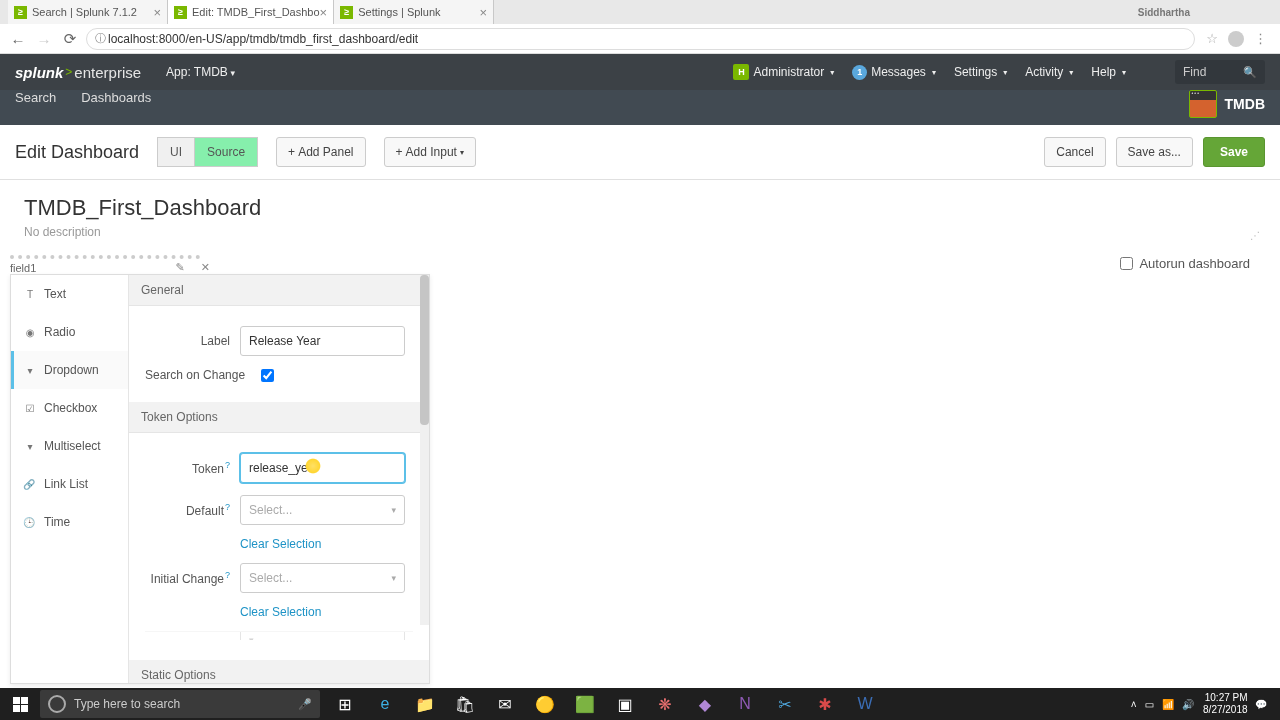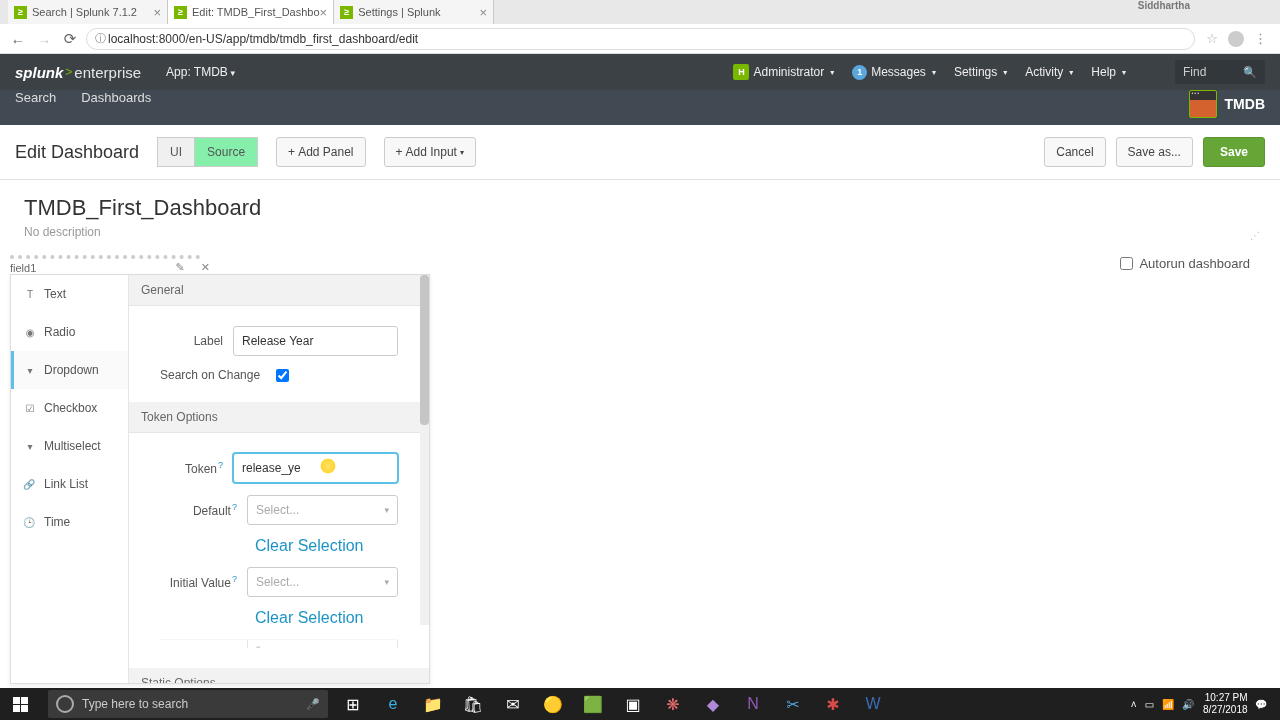--- a/index.html
+++ b/index.html
@@ -1,19 +1,19 @@
 <!DOCTYPE html>
 <html><head>
 <meta charset="utf-8">
 <style>
 * { margin: 0; padding: 0; box-sizing: border-box; font-family: "Helvetica Neue", Helvetica, Arial, sans-serif; }
 body { width: 1280px; height: 720px; overflow: hidden; background: #fff; font-size: 13px; color: #333; }
 
 
-.browser-tabs { height: 24px; background: #e8e8e8; display: flex; padding-left: 8px; }
+.browser-tabs { height: 24px; background: #e8e8e8; display: flex; align-items: center; padding-left: 8px; }
 .tab { display: flex; align-items: center; background: #f5f5f5; height: 24px; padding: 0 6px; border-right: 1px solid #c8c8c8; min-width: 160px; font-size: 11px; color: #555; position: relative; }
 .tab.active { background: #fff; }
 .tab .favicon { width: 13px; height: 13px; background: #7ab800; margin-right: 5px; display: flex; align-items: center; justify-content: center; }
 .tab .favicon::after { content: "≥"; color: #fff; font-size: 9px; font-weight: bold; }
 .tab .tab-close { margin-left: auto; font-size: 13px; color: #888; cursor: pointer; }
 .browser-user { margin-left: auto; padding-right: 90px; font-size: 10px; color: #777; font-weight: bold; }
 
 .url-bar { height: 30px; background: #fff; border-bottom: 1px solid #ddd; display: flex; align-items: center; padding: 0 8px; gap: 6px; }
 .nav-btn { width: 20px; height: 20px; display: flex; align-items: center; justify-content: center; color: #666; font-size: 15px; cursor: pointer; }
 .nav-btn.disabled { color: #ccc; }
@@ -74,41 +74,41 @@
 
 .input-editor { display: flex; border: 1px solid #ddd; width: 420px; height: 410px; margin-top: 0; background: #fff; box-shadow: 0 2px 5px rgba(0,0,0,0.08); }
 .type-sidebar { width: 118px; border-right: 1px solid #e5e5e5; }
 .type-item { padding: 12px 10px; font-size: 12px; color: #555; display: flex; align-items: center; gap: 8px; cursor: pointer; border-left: 3px solid transparent; }
 .type-item.active { border-left: 3px solid #5cc0e8; background: #fafafa; font-weight: 500; }
 .type-icon { width: 12px; height: 12px; display: inline-flex; align-items: center; justify-content: center; font-size: 10px; color: #777; }
 
 .config-panel { flex: 1; position: relative; overflow-y: auto; }
 .config-section-header { background: #f2f2f2; padding: 8px 12px; font-size: 12px; color: #666; border-bottom: 1px solid #e5e5e5; }
 .config-body { padding: 8px 16px; }
-.form-row { display: flex; align-items: center; margin: 12px 15px; }
+.form-row { display: flex; align-items: center; margin: 12px 0; }
 .form-label { width: 95px; text-align: right; padding-right: 10px; font-size: 12px; color: #555; }
 .form-label sup { font-size: 9px; color: #1e93c6; margin-left: 1px; }
 .form-control { width: 165px; border: 1px solid #ccc; border-radius: 3px; padding: 7px 8px; font-size: 12px; color: #333; }
 .form-control.focused { border: 1px solid #5cc0e8; box-shadow: 0 0 0 1px #5cc0e8; }
 .form-select { width: 165px; border: 1px solid #ccc; border-radius: 3px; padding: 7px 8px; font-size: 12px; color: #aaa; display: flex; justify-content: space-between; align-items: center; cursor: pointer; background: #fff; }
 .form-select::after { content: "▾"; font-size: 9px; color: #aaa; }
 .checkbox-inline { margin-left: 6px; }
-.link-action { color: #1e93c6; font-size: 16px; cursor: pointer; margin-left: 0; }
+.link-action { color: #1e93c6; font-size: 12px; cursor: pointer; margin-left: 0; }
 .scroll-indicator { position: absolute; right: 0; top: 0; width: 9px; height: 350px; background: #f0f0f0; }
 .scroll-thumb { position: absolute; right: 0; top: 0; width: 9px; height: 150px; background: #c5c5c5; border-radius: 4px; }
 .truncated-row { border-top: 1px solid #eee; margin-top: 10px; padding-top: 8px; }
 
 .cursor-highlight { position: absolute; width: 16px; height: 16px; background: radial-gradient(circle, #ffe066 0%, #ffd633 60%, transparent 70%); border-radius: 50%; pointer-events: none; }
 
 
 .taskbar { position: fixed; bottom: 0; left: 0; right: 0; height: 32px; background: #1f1f1f; display: flex; align-items: center; padding-right: 8px; }
 .start-btn { width: 40px; height: 32px; display: flex; align-items: center; justify-content: center; }
 .win-logo { width: 15px; height: 15px; display: grid; grid-template-columns: 1fr 1fr; grid-template-rows: 1fr 1fr; gap: 1px; }
 .win-logo div { background: #fff; }
-.search-box { background: #3a3a3a; height: 28px; width: 280px; display: flex; align-items: center; padding: 0 8px; margin-left: 8px; border-radius: 2px; }
+.search-box { background: #3a3a3a; height: 28px; width: 280px; display: flex; align-items: center; padding: 0 8px; margin-left: 0; border-radius: 2px; }
 .cortana { width: 18px; height: 18px; border: 2px solid #aaa; border-radius: 50%; margin-right: 8px; }
 .search-text { color: #ccc; font-size: 12px; }
 .mic { margin-left: auto; color: #aaa; font-size: 11px; }
 .task-icons { display: flex; height: 32px; align-items: center; gap: 2px; margin-left: 6px; }
 .task-icon { width: 38px; height: 32px; display: flex; align-items: center; justify-content: center; font-size: 16px; }
 .sys-tray { margin-left: auto; display: flex; align-items: center; gap: 8px; color: #fff; font-size: 10px; padding-right: 4px; }
 .clock { text-align: right; line-height: 1.2; font-size: 10px; }
 </style>
 </head>
 <body>
@@ -285,21 +285,21 @@
           <div class="form-label"><span>Default</span><sup>?</sup></div>
           <div class="form-select">
               <span>Select...</span>
             </div>
         </div>
         <div class="form-row">
           <div class="form-label"></div>
           <span class="link-action">Clear Selection</span>
         </div>
         <div class="form-row">
-          <div class="form-label"><span>Initial Value</span><sup>?</sup></div>
+          <div class="form-label"><span>Initial Change</span><sup>?</sup></div>
           <div class="form-select">
               <span>Select...</span>
             </div>
         </div>
         <div class="form-row">
           <div class="form-label"></div>
           <span class="link-action">Clear Selection</span>
         </div>
         <div class="form-row truncated-row" style="opacity:0.5;height:6px;overflow:hidden;">
           <div class="form-label"></div>

